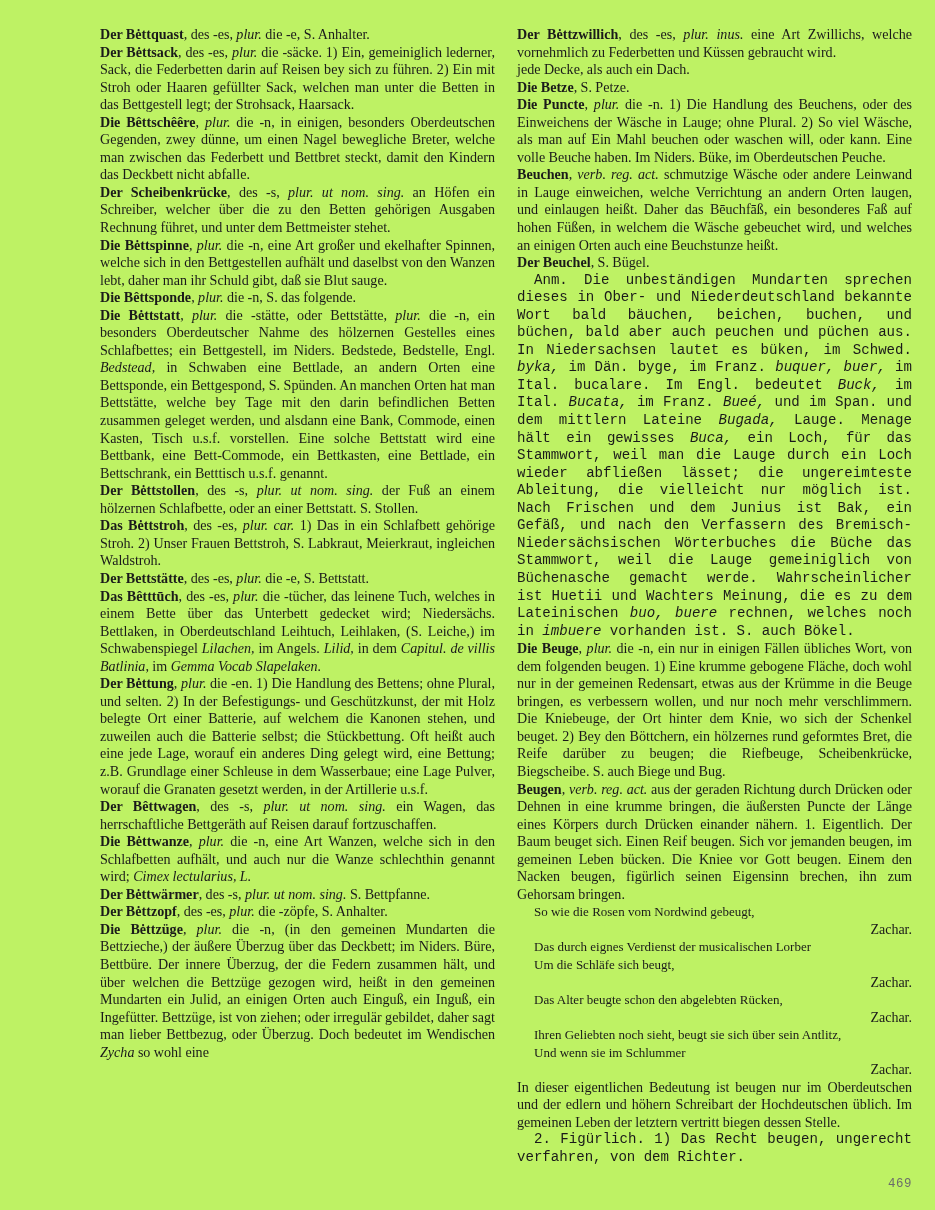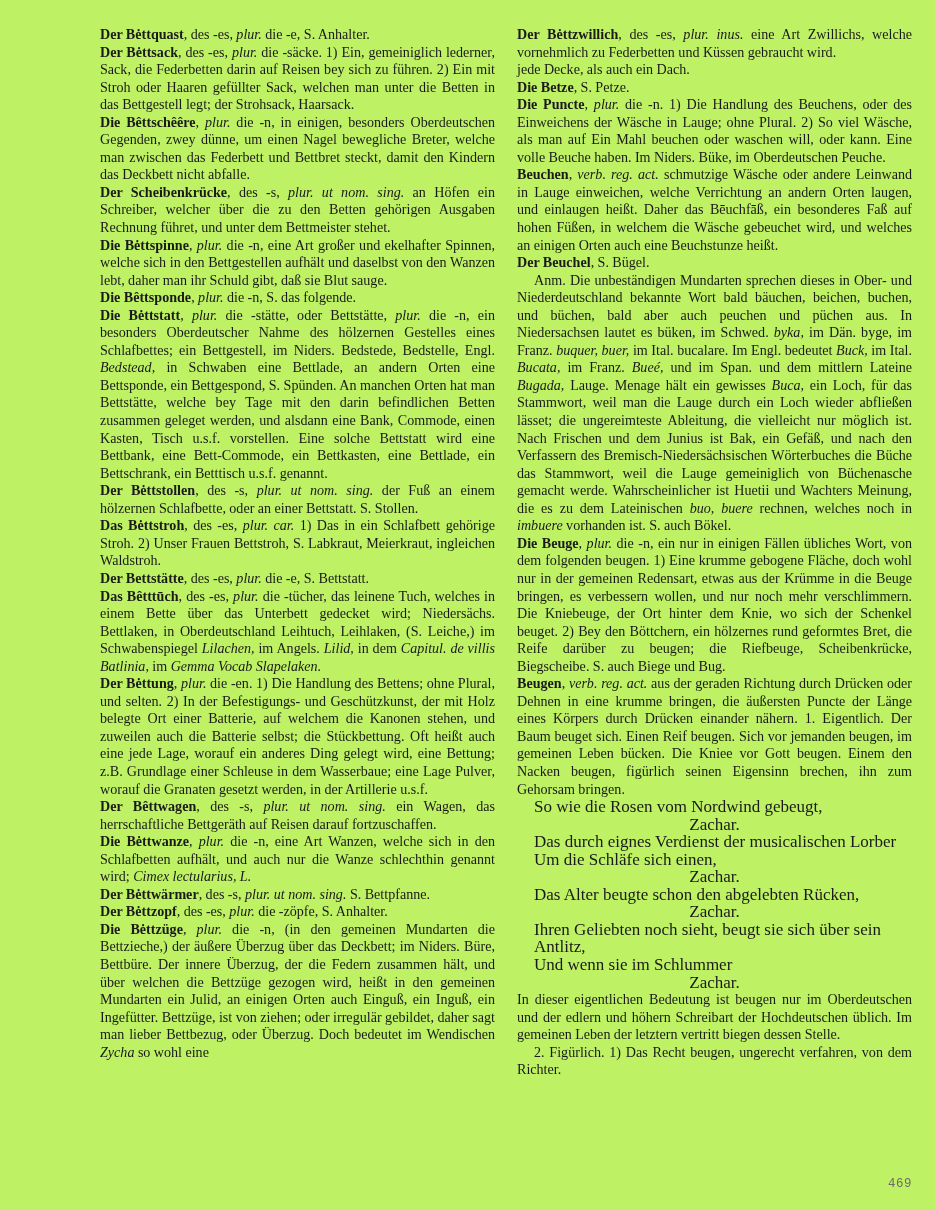--- a/index.html
+++ b/index.html
@@ -41,36 +41,37 @@
     font-size: 14.1px;
     line-height: 17.55px;
     hyphens: none;
     word-spacing: -0.1px;
   }
   .entry.cont {
     text-indent: 0;
   }
   .entry.para {
     text-indent: 17px;
+    font-family: Liberation Mono, monospace;
   }
   .hw {
     font-weight: bold;
   }
   .verse {
     margin: 0;
-    font-size: 17px;
+    font-size: 13px;
     line-height: 17.55px;
     text-align: left;
     padding-left: 17px;
   }
   .attrib {
     margin: 0;
-    font-size: 17px;
+    font-size: 14px;
     line-height: 17.55px;
-    text-align: center;
+    text-align: right;
   }
   .folio {
     position: absolute;
     right: 23px;
     bottom: 19px;
     font-size: 12.4px;
     color: #6b6b6b;
     font-family: Liberation Mono, monospace;
     letter-spacing: 0.6px;
   }
@@ -109,21 +110,21 @@
         <p class="entry"><span class="hw">Der Beuchel</span><span>, S. Bügel.</span></p>
         <p class="entry para">Anm. Die unbeständigen Mundarten sprechen dieses in Ober- und Niederdeutschland bekannte Wort bald bäuchen, beichen, buchen, und büchen, bald aber auch peuchen und püchen aus. In Niedersachsen lautet es büken, im Schwed. <i>byka,</i> im Dän. byge, im Franz. <i>buquer, buer,</i> im Ital. bucalare. Im Engl. bedeutet <i>Buck,</i> im Ital. <i>Bucata,</i> im Franz. <i>Bueé,</i> und im Span. und dem mittlern Lateine <i>Bugada,</i> Lauge. Menage hält ein gewisses <i>Buca,</i> ein Loch, für das Stammwort, weil man die Lauge durch ein Loch wieder abfließen lässet; die ungereimteste Ableitung, die vielleicht nur möglich ist. Nach Frischen und dem Junius ist Bak, ein Gefäß, und nach den Verfassern des Bremisch-Niedersächsischen Wörterbuches die Büche das Stammwort, weil die Lauge gemeiniglich von Büchenasche gemacht werde. Wahrscheinlicher ist Huetii und Wachters Meinung, die es zu dem Lateinischen <i>buo, buere</i> rechnen, welches noch in <i>imbuere</i> vorhanden ist. S. auch Bökel.</p>
         <p class="entry"><span class="hw">Die Beuge</span><span>, <i>plur.</i> die -n, ein nur in einigen Fällen übliches Wort, von dem folgenden beugen. 1) Eine krumme gebogene Fläche, doch wohl nur in der gemeinen Redensart, etwas aus der Krümme in die Beuge bringen, es verbessern wollen, und nur noch mehr verschlimmern. Die Kniebeuge, der Ort hinter dem Knie, wo sich der Schenkel beuget. 2) Bey den Böttchern, ein hölzernes rund geformtes Bret, die Reife darüber zu beugen; die Riefbeuge, Scheibenkrücke, Biegscheibe. S. auch Biege und Bug.</span></p>
         <p class="entry"><span class="hw">Beugen</span><span>, <i>verb. reg. act.</i> aus der geraden Richtung durch Drücken oder Dehnen in eine krumme bringen, die äußersten Puncte der Länge eines Körpers durch Drücken einander nähern. 1. Eigentlich. Der Baum beuget sich. Einen Reif beugen. Sich vor jemanden beugen, im gemeinen Leben bücken. Die Kniee vor Gott beugen. Einem den Nacken beugen, figürlich seinen Eigensinn brechen, ihn zum Gehorsam bringen.</span></p>
         <div>
           <p class="verse">So wie die Rosen vom Nordwind gebeugt,</p>
           <p class="attrib">Zachar.</p>
         </div>
         <div>
           <p class="verse">Das durch eignes Verdienst der musicalischen Lorber</p>
-          <p class="verse">Um die Schläfe sich einen,</p>
+          <p class="verse">Um die Schläfe sich beugt,</p>
           <p class="attrib">Zachar.</p>
         </div>
         <div>
           <p class="verse">Das Alter beugte schon den abgelebten Rücken,</p>
           <p class="attrib">Zachar.</p>
         </div>
         <div>
           <p class="verse">Ihren Geliebten noch sieht, beugt sie sich über sein Antlitz,</p>
           <p class="verse">Und wenn sie im Schlummer</p>
           <p class="attrib">Zachar.</p>

